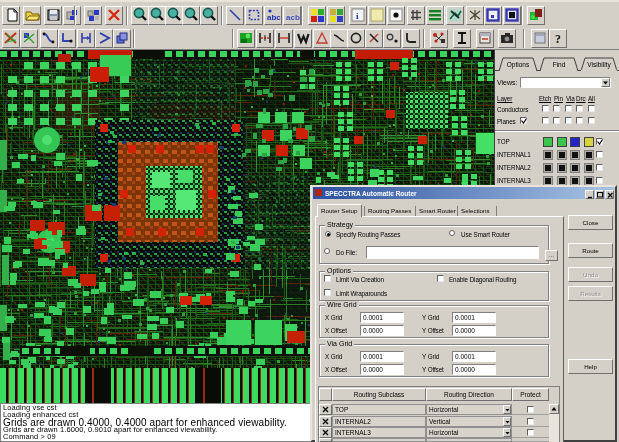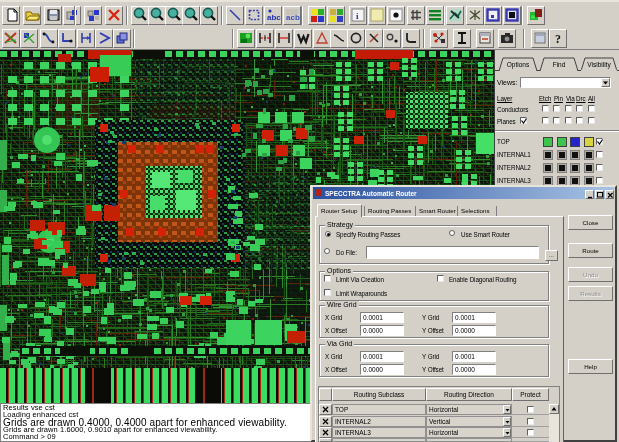--- a/index.html
+++ b/index.html
@@ -2942,21 +2942,21 @@
 <div class="ab" style="left:545.0px;top:178px;width:6px;height:6px;background:#101010"></div>
 <div class="ab" style="left:556.5px;top:176px;width:10px;height:10px;background:#b0aca4;border:1px solid #808080"></div>
 <div class="ab" style="left:558.5px;top:178px;width:6px;height:6px;background:#101010"></div>
 <div class="ab" style="left:570.0px;top:176px;width:10px;height:10px;background:#b0aca4;border:1px solid #808080"></div>
 <div class="ab" style="left:572.0px;top:178px;width:6px;height:6px;background:#101010"></div>
 <div class="ab" style="left:583.5px;top:176px;width:10px;height:10px;background:#b0aca4;border:1px solid #808080"></div>
 <div class="ab" style="left:585.5px;top:178px;width:6px;height:6px;background:#101010"></div>
 <div class="cb" style="left:596px;top:177px"></div>
 <div class="ab" style="left:0;top:403px;width:619px;height:39px;background:#d4d0c8"></div>
 <div class="ab" style="left:0;top:403px;width:594px;height:39px;background:#fff;border:1px solid #808080"></div>
-<div class="t7" style="left:3px;top:403.8px;font-size:7.5px;line-height:7.2px;letter-spacing:0.1px">Results vse cst</div>
+<div class="t7" style="left:3px;top:403.8px;font-size:7.5px;line-height:7.2px;letter-spacing:0.1px">Loading vse cst</div>
 <div class="t7" style="left:3px;top:411.2px;font-size:7.5px;line-height:7.2px;letter-spacing:0.1px">Loading enhanced cst</div>
 <div class="t7" style="left:3px;top:418.6px;font-size:10px;line-height:7.2px;letter-spacing:0.1px">Grids are drawn 0.4000, 0.4000 apart for enhanced viewability.</div>
 <div class="t7" style="left:3px;top:426.0px;font-size:7.5px;line-height:7.2px;letter-spacing:0.1px">Grids are drawn 1.6000, 0.9010 apart for enhanced viewability.</div>
 <div class="t7" style="left:3px;top:433.4px;font-size:7.5px;line-height:7.2px;letter-spacing:0.1px">Command &gt; 09</div>
 <div class="ab" style="left:310px;top:185px;width:307px;height:257px;background:#d4d0c8;border:2px solid;border-color:#e8e4dc #404040 #404040 #e8e4dc"></div>
 <div class="ab" style="left:313px;top:187px;width:301px;height:12px;background:linear-gradient(90deg,#2a50a0,#a8c4e4)"></div>
 <div class="ab" style="left:315px;top:189px;width:7px;height:7px;background:#b02418"></div>
 <div class="ab" style="left:325px;top:189px;font-size:6.5px;font-weight:bold;color:#fff;line-height:9px">SPECCTRA Automatic Router</div>
 <div class="btn" style="left:585px;top:190px;width:9px;height:9px">
     <svg width="8" height="8">

